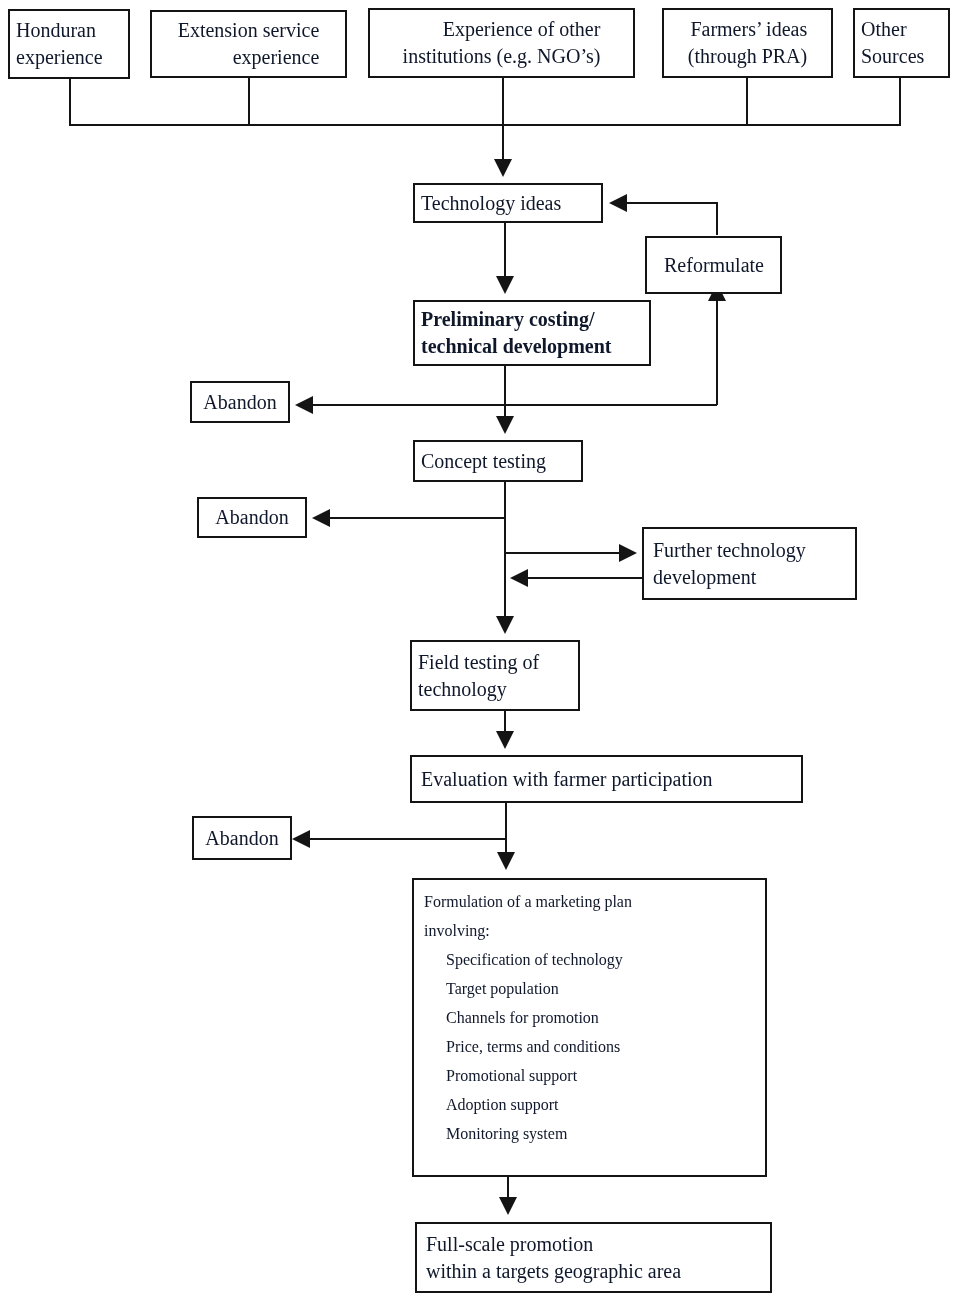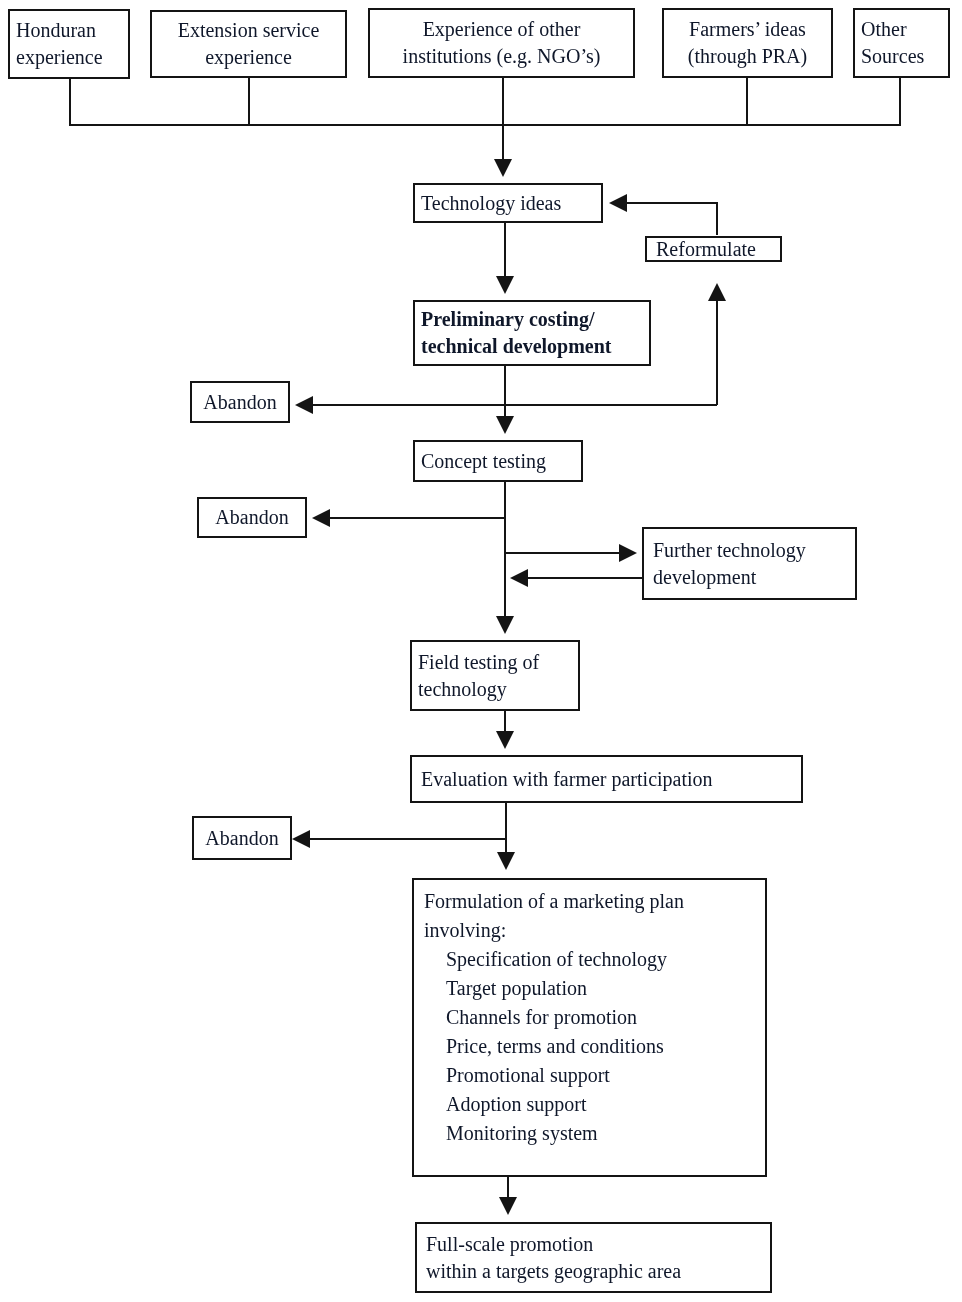--- a/index.html
+++ b/index.html
@@ -16,28 +16,28 @@
     box-sizing:border-box;
     border:2px solid #141414;
     background:#ffffff;
     display:flex;
     align-items:center;
     white-space:pre-line;
     font-size:20px;
     line-height:27px;
     padding:2px 6px;
   }
-  .node.center{justify-content:center;text-align:center;}
+  .node.center{justify-content:center;text-align:right;}
   .node.left{justify-content:flex-start;text-align:left;}
   .bigbox{
     position:absolute;
     box-sizing:border-box;
     border:2px solid #141414;
     background:#ffffff;
-    font-size:20px;
+    font-size:16px;
     line-height:29px;
     padding:7px 10px;
   }
   .bigbox .title{white-space:pre-line;}
   .bigbox .item{padding-left:22px;}
 </style>
 </head>
 <body>
 
 <div id="canvas">
@@ -75,21 +75,21 @@
 institutions (e.g. NGO’s)</div>
 
   <div class="node center" style="left:662px;top:8px;width:171px;height:70px;">Farmers’ ideas
 (through PRA)</div>
 
   <div class="node left" style="left:853px;top:8px;width:97px;height:70px;">Other
 Sources</div>
 
   <div class="node left" style="left:413px;top:183px;width:190px;height:40px;">Technology ideas</div>
 
-  <div class="node left" style="left:645px;top:236px;width:137px;height:26px;padding-left:9px;">Reformulate</div>
+  <div class="node left" style="left:645px;top:236px;width:137px;height:58px;padding-left:17px;">Reformulate</div>
 
   <div class="node left" style="left:413px;top:300px;width:238px;height:66px;font-weight:bold;">Preliminary costing/
 technical development</div>
 
   <div class="node center" style="left:190px;top:381px;width:100px;height:42px;">Abandon</div>
 
   <div class="node left" style="left:413px;top:440px;width:170px;height:42px;">Concept testing</div>
 
   <div class="node center" style="left:197px;top:497px;width:110px;height:41px;">Abandon</div>
 

